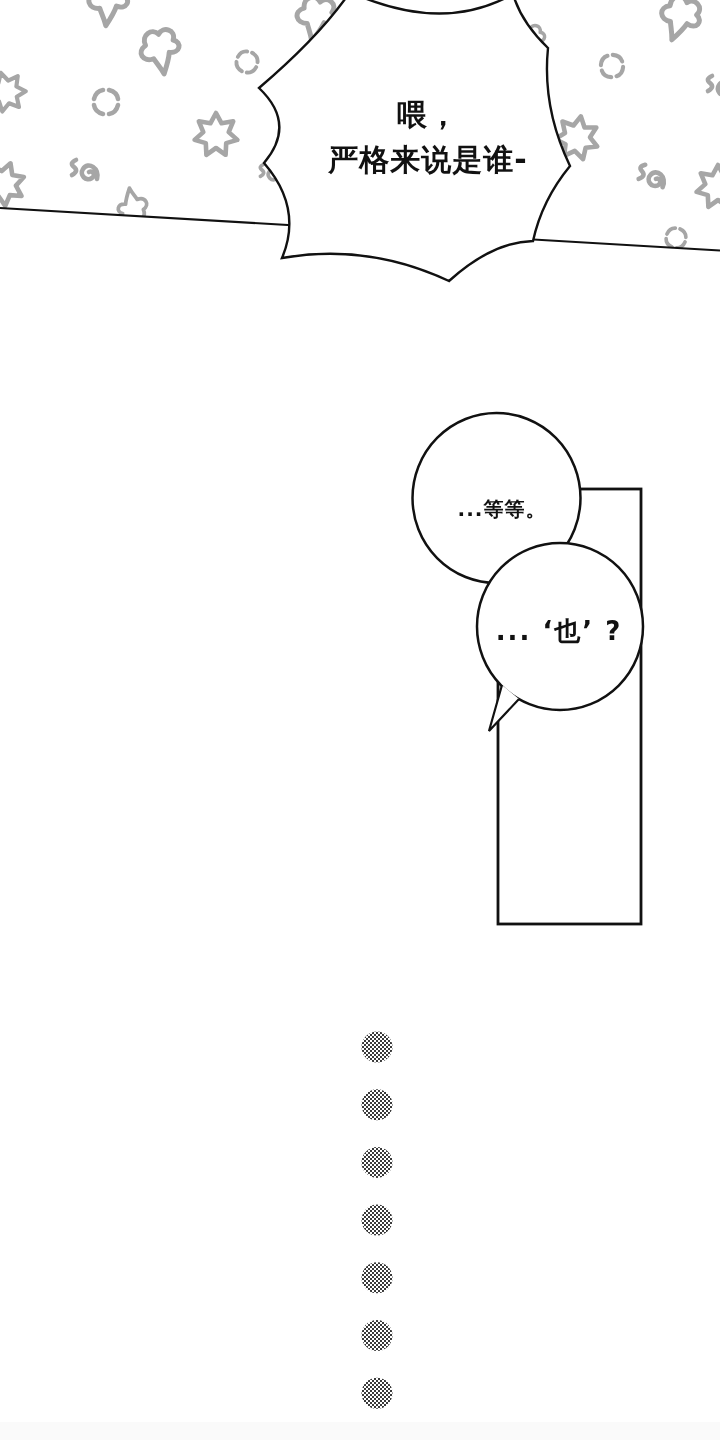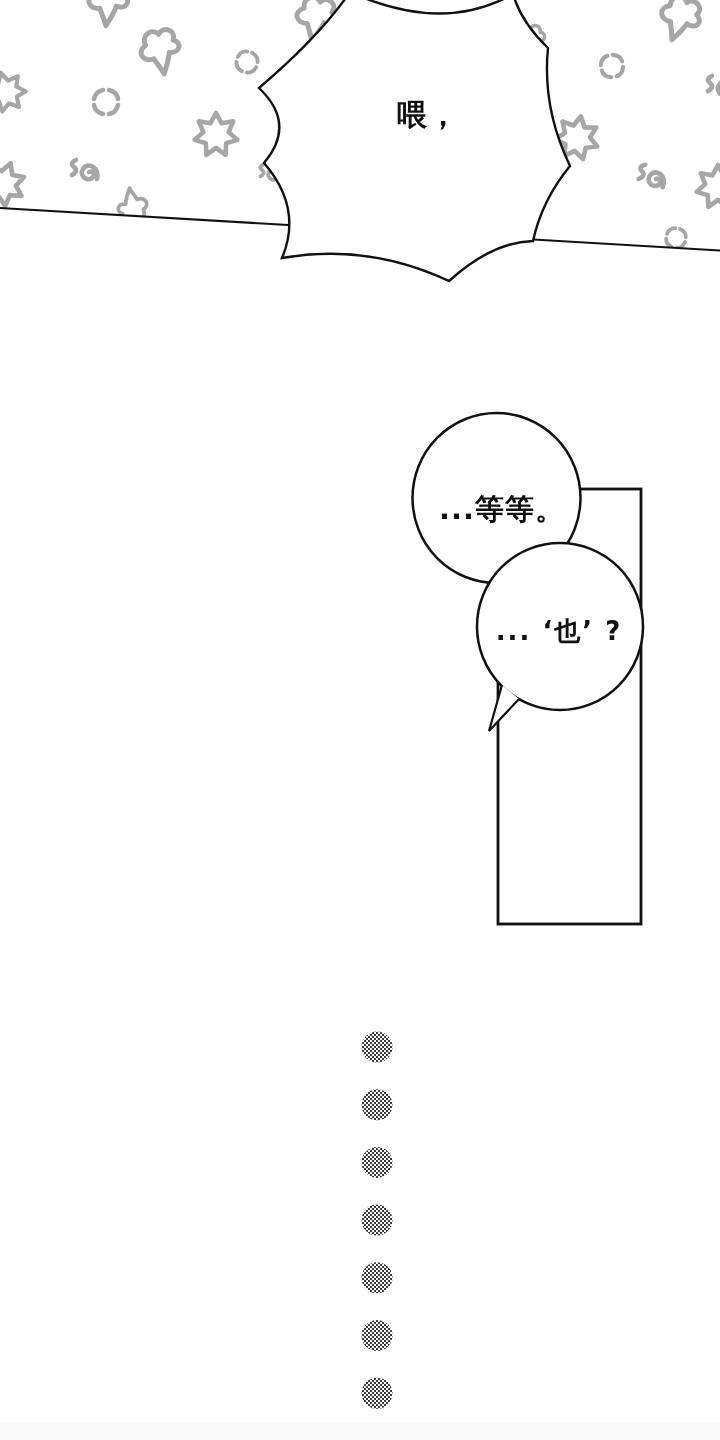--- a/index.html
+++ b/index.html
@@ -23,21 +23,21 @@
     text-align: center;
     white-space: nowrap;
     z-index: 5;
   }
   .shout-text {
     left: 288px; top: 92px; width: 280px;
     font-size: 30px; line-height: 45px; letter-spacing: 1px;
   }
   .bubble1-text {
     left: 392px; top: 492px; width: 220px;
-    font-size: 29px; line-height: 34px; letter-spacing: 1px;
+    font-size: 20px; line-height: 34px; letter-spacing: 1px;
   }
   .bubble2-text {
     left: 439px; top: 613px; width: 240px;
     font-size: 26px; line-height: 36px; letter-spacing: 2px;
   }
 </style>
 </head>
 <body>
 
 <div class="page">
@@ -127,19 +127,20 @@
         <circle cx="377" cy="1277.8" r="15.5" fill="url(#ht)"></circle>
         <circle cx="377" cy="1335.5" r="15.5" fill="url(#ht)"></circle>
         <circle cx="377" cy="1393.2" r="15.5" fill="url(#ht)"></circle>
       </g>
 
     <rect x="0" y="1422" width="720" height="18" fill="#fafafa"></rect>
   </svg>
 
   <div class="txt shout-text">
     <div>喂，</div>
+    <div>严格来说是谁-</div>
   </div>
 
   <div class="txt bubble1-text">...等等。</div>
 
   <div class="txt bubble2-text">... ‘也’ ?</div>
 
 </div>
 
 </body></html>

